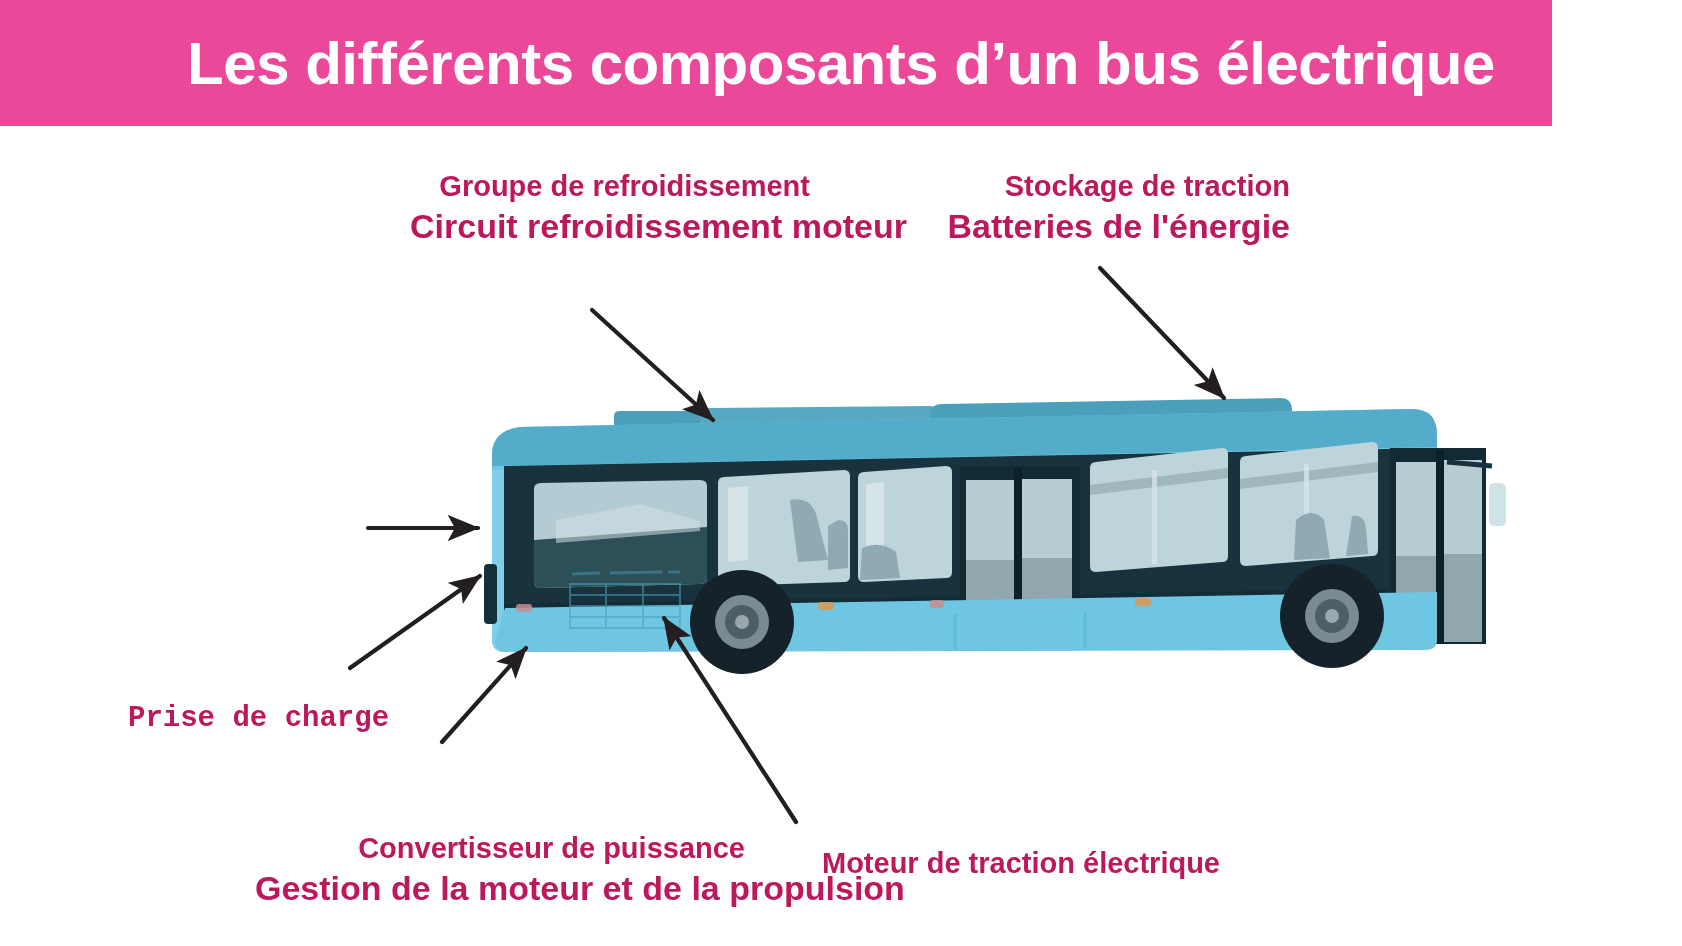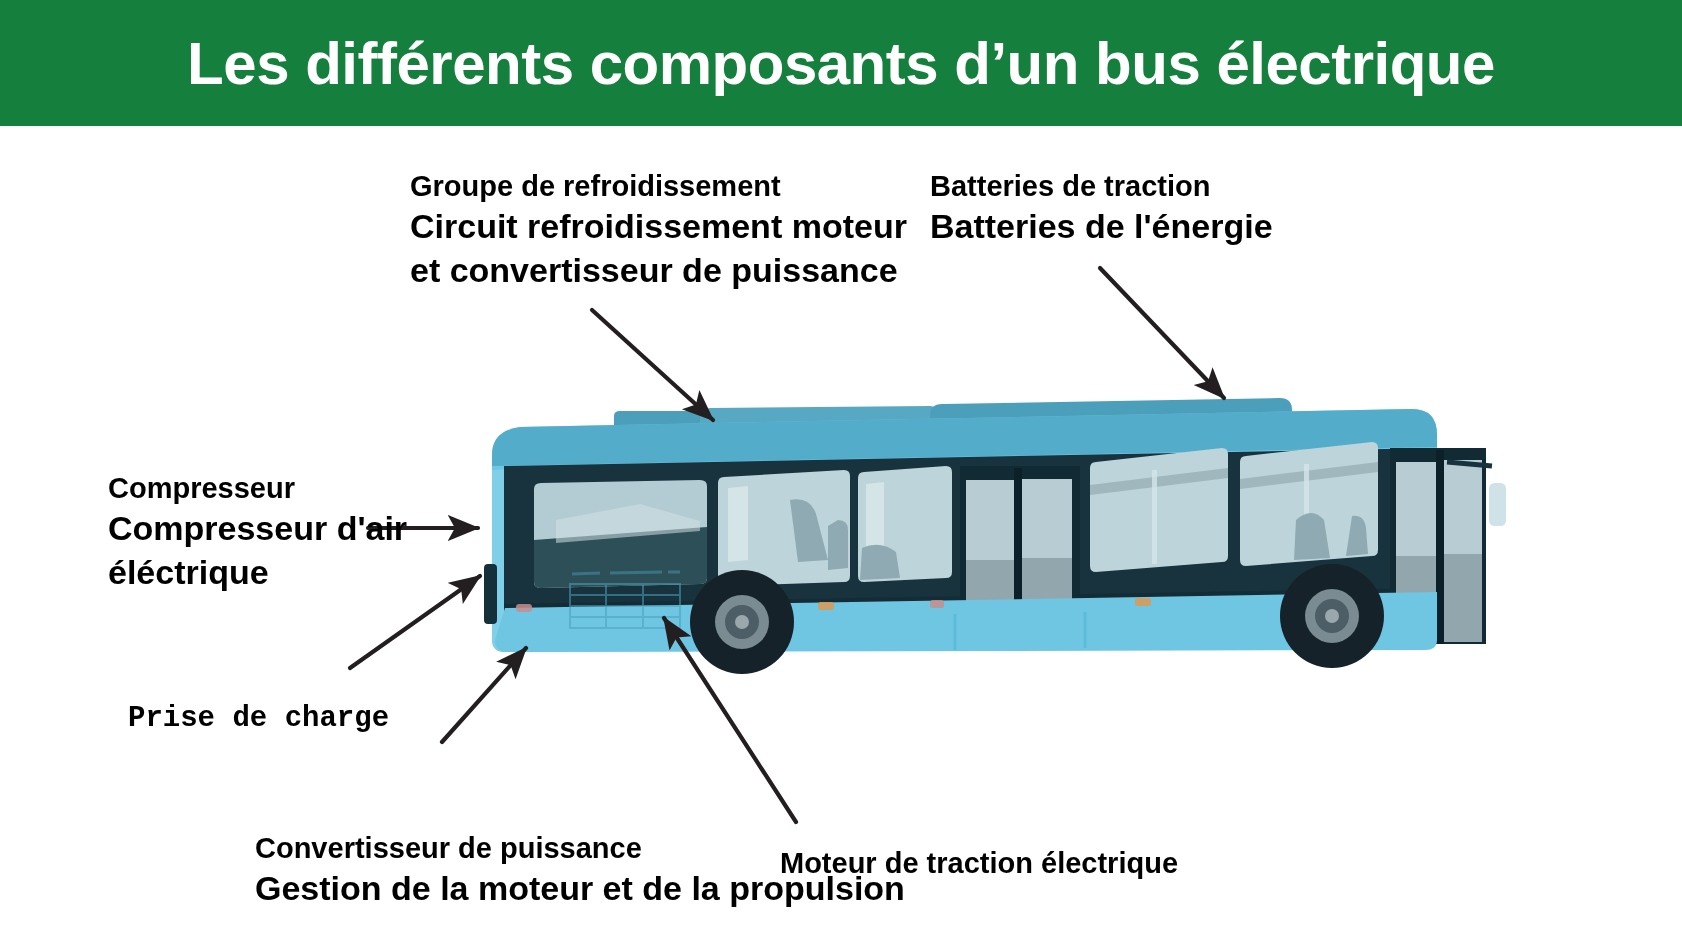--- a/index.html
+++ b/index.html
@@ -16,23 +16,23 @@
     height: 946px;
     background: #ffffff;
     overflow: hidden;
   }
 
   
   #banner {
     position: absolute;
     left: 0;
     top: 0;
-    width: 1682px;
+    width: 1552px;
     height: 126px;
-    background: #15803d;
+    background: #ec4899;
   }
   #banner-title {
     position: absolute;
     left: 0;
     top: 0;
     width: 1682px;
     height: 126px;
     display: flex;
     align-items: center;
     justify-content: center;
@@ -49,22 +49,22 @@
     left: 0;
     top: 126px;
     width: 1682px;
     height: 820px;
     background: #ffffff;
   }
 
   
   .callout {
     position: absolute;
-    color: #000000;
-    text-align: left;
+    color: #be185d;
+    text-align: right;
     line-height: 1.28;
     white-space: nowrap;
   }
   .callout .title {
     font-size: 29px;
     font-weight: bold;
     display: block;
   }
   .callout .sub {
     font-size: 34px;
@@ -234,33 +234,27 @@
       <line x1="368" y1="528" x2="478" y2="528" marker-end="url(#arrowhead)"></line>
       <line x1="350" y1="668" x2="480" y2="576" marker-end="url(#arrowhead)"></line>
       <line x1="442" y1="742" x2="526" y2="648" marker-end="url(#arrowhead)"></line>
       <line x1="796" y1="822" x2="664" y2="618" marker-end="url(#arrowhead)"></line>
     </g>
   </svg>
 
   <div class="callout" id="lbl-cooling">
     <span class="title">Groupe de refroidissement</span>
     <span class="sub">Circuit refroidissement moteur</span>
-    <span class="sub">et convertisseur de puissance</span>
   </div>
 
   <div class="callout" id="lbl-batteries">
-    <span class="title">Batteries de traction</span>
+    <span class="title">Stockage de traction</span>
     <span class="sub">Batteries de l'énergie</span>
   </div>
 
-  <div class="callout" id="lbl-compressor">
-    <span class="title">Compresseur</span>
-    <span class="sub">Compresseur d'air</span>
-    <span class="sub">éléctrique</span>
-  </div>
 
   <div class="callout" id="lbl-charge">
     <span class="title">Prise de charge</span>
   </div>
 
   <div class="callout" id="lbl-converter">
     <span class="title">Convertisseur de puissance</span>
     <span class="sub">Gestion de la moteur et de la propulsion</span>
   </div>
 

